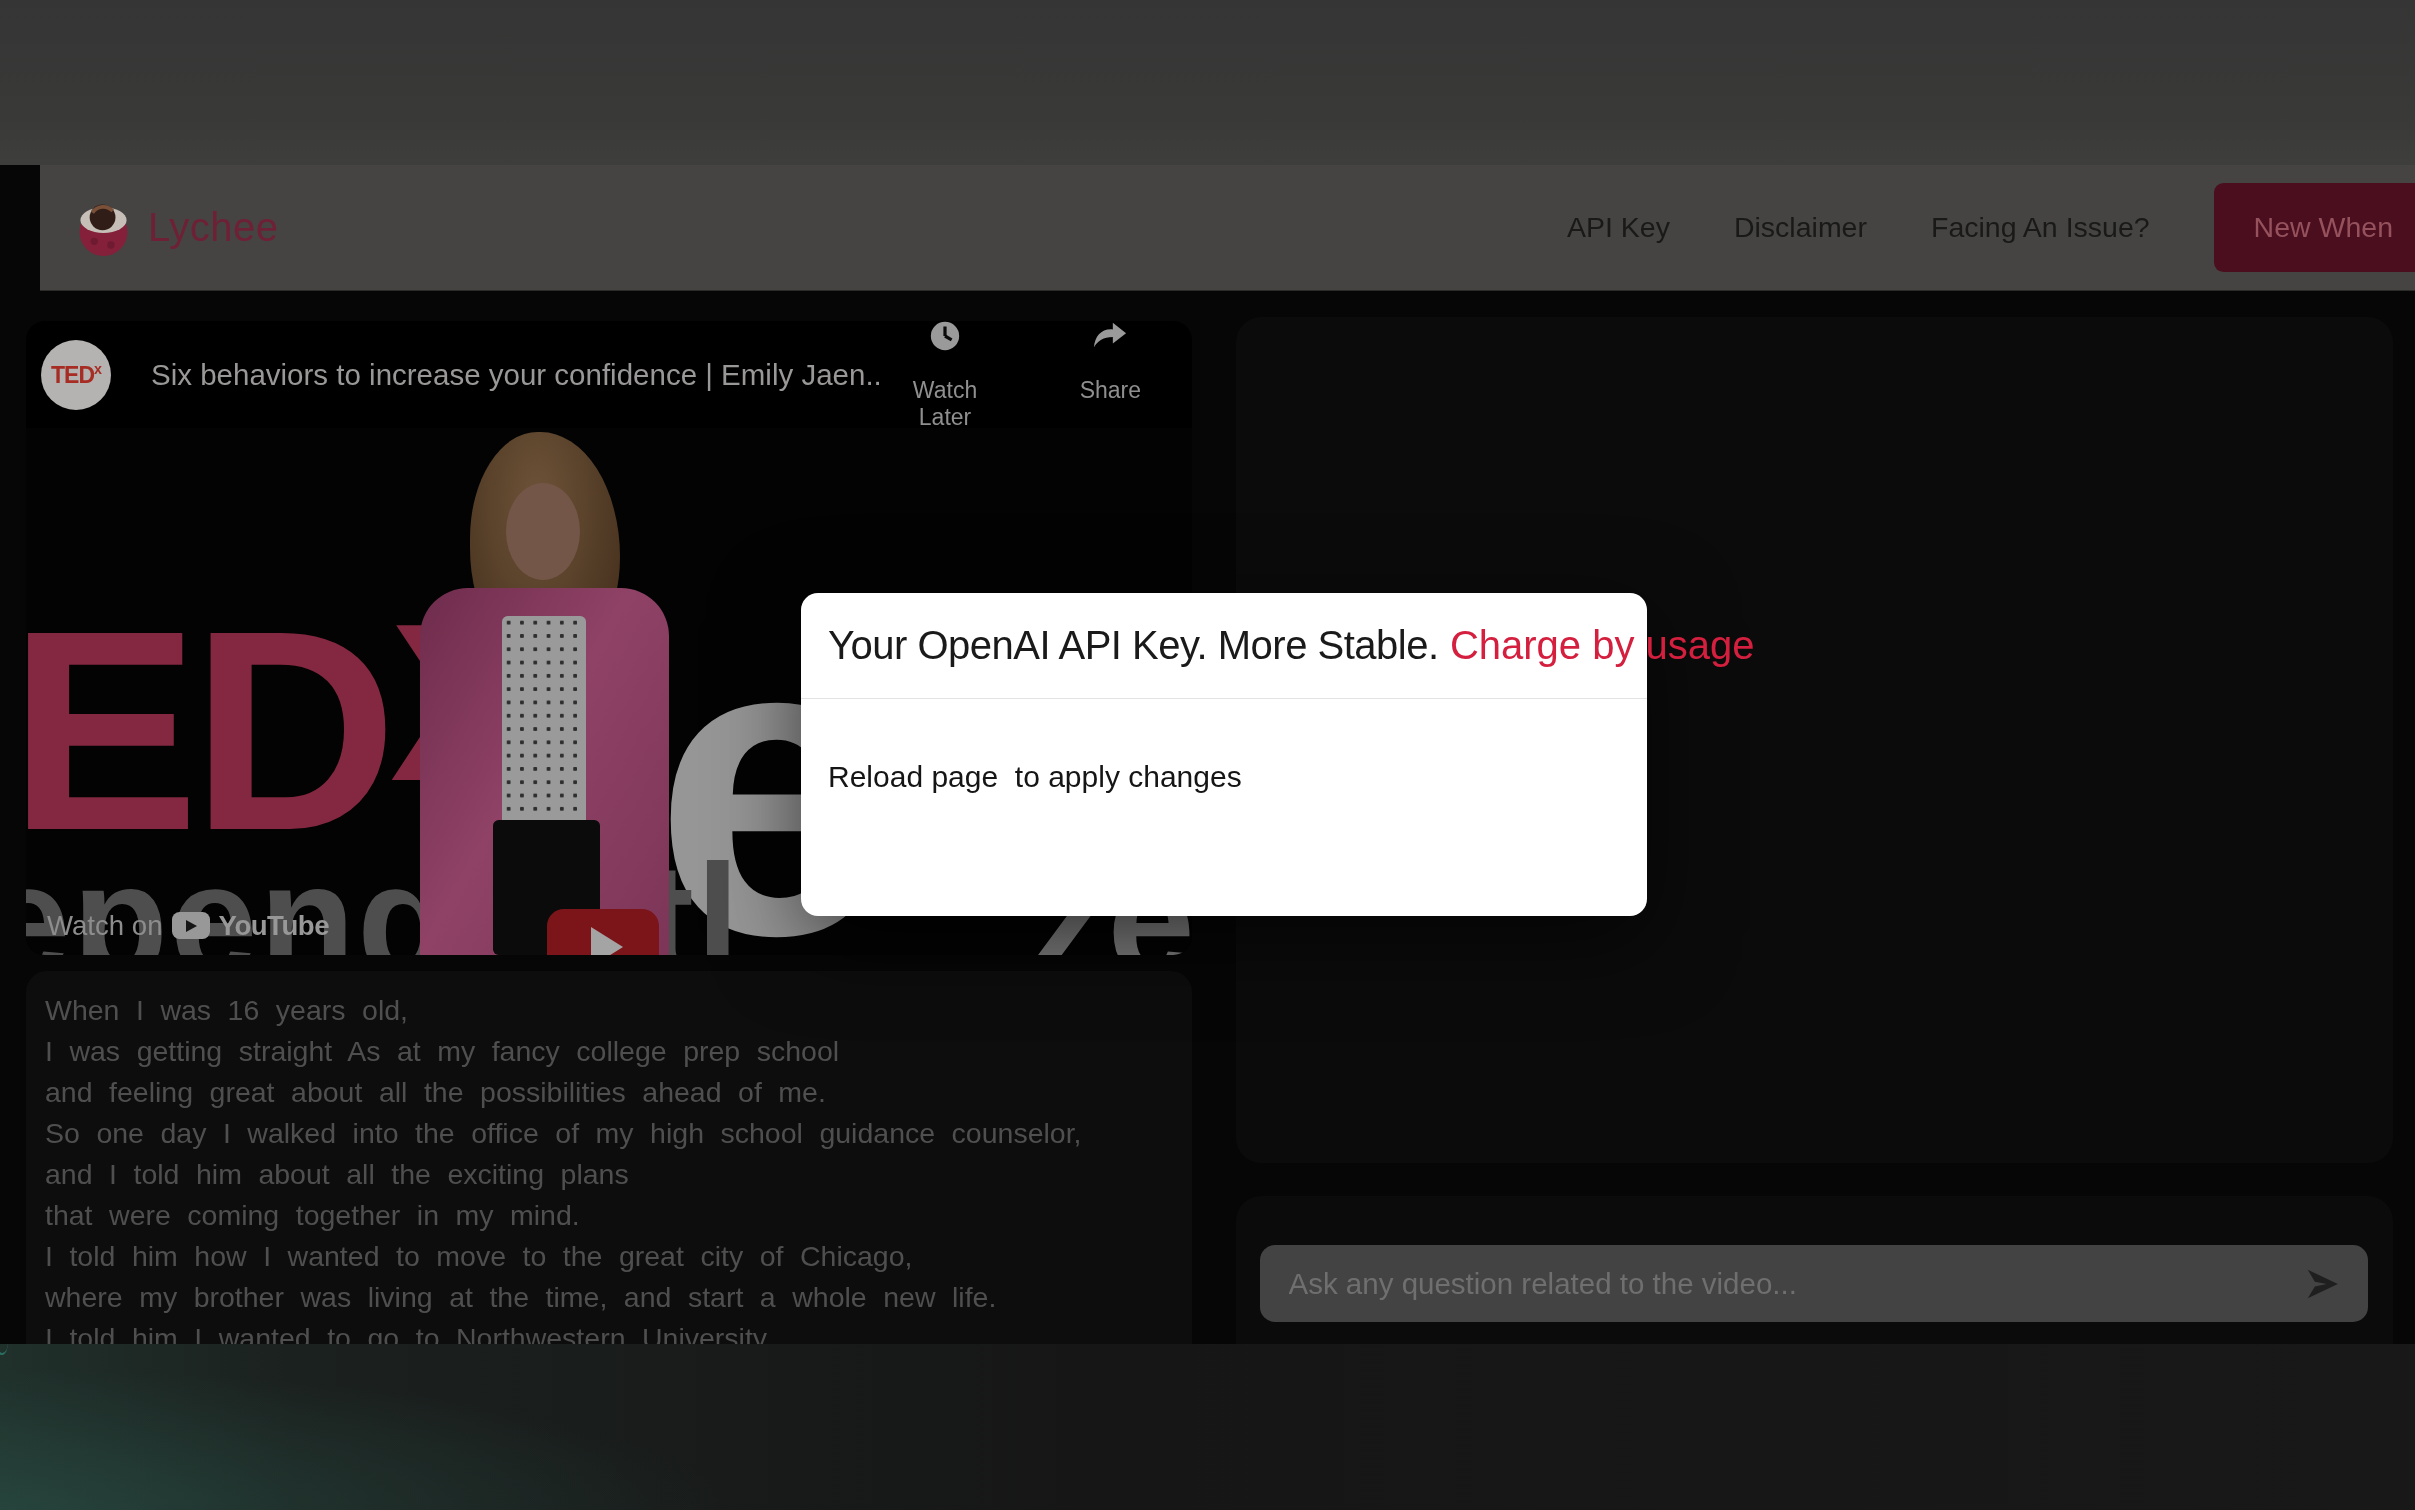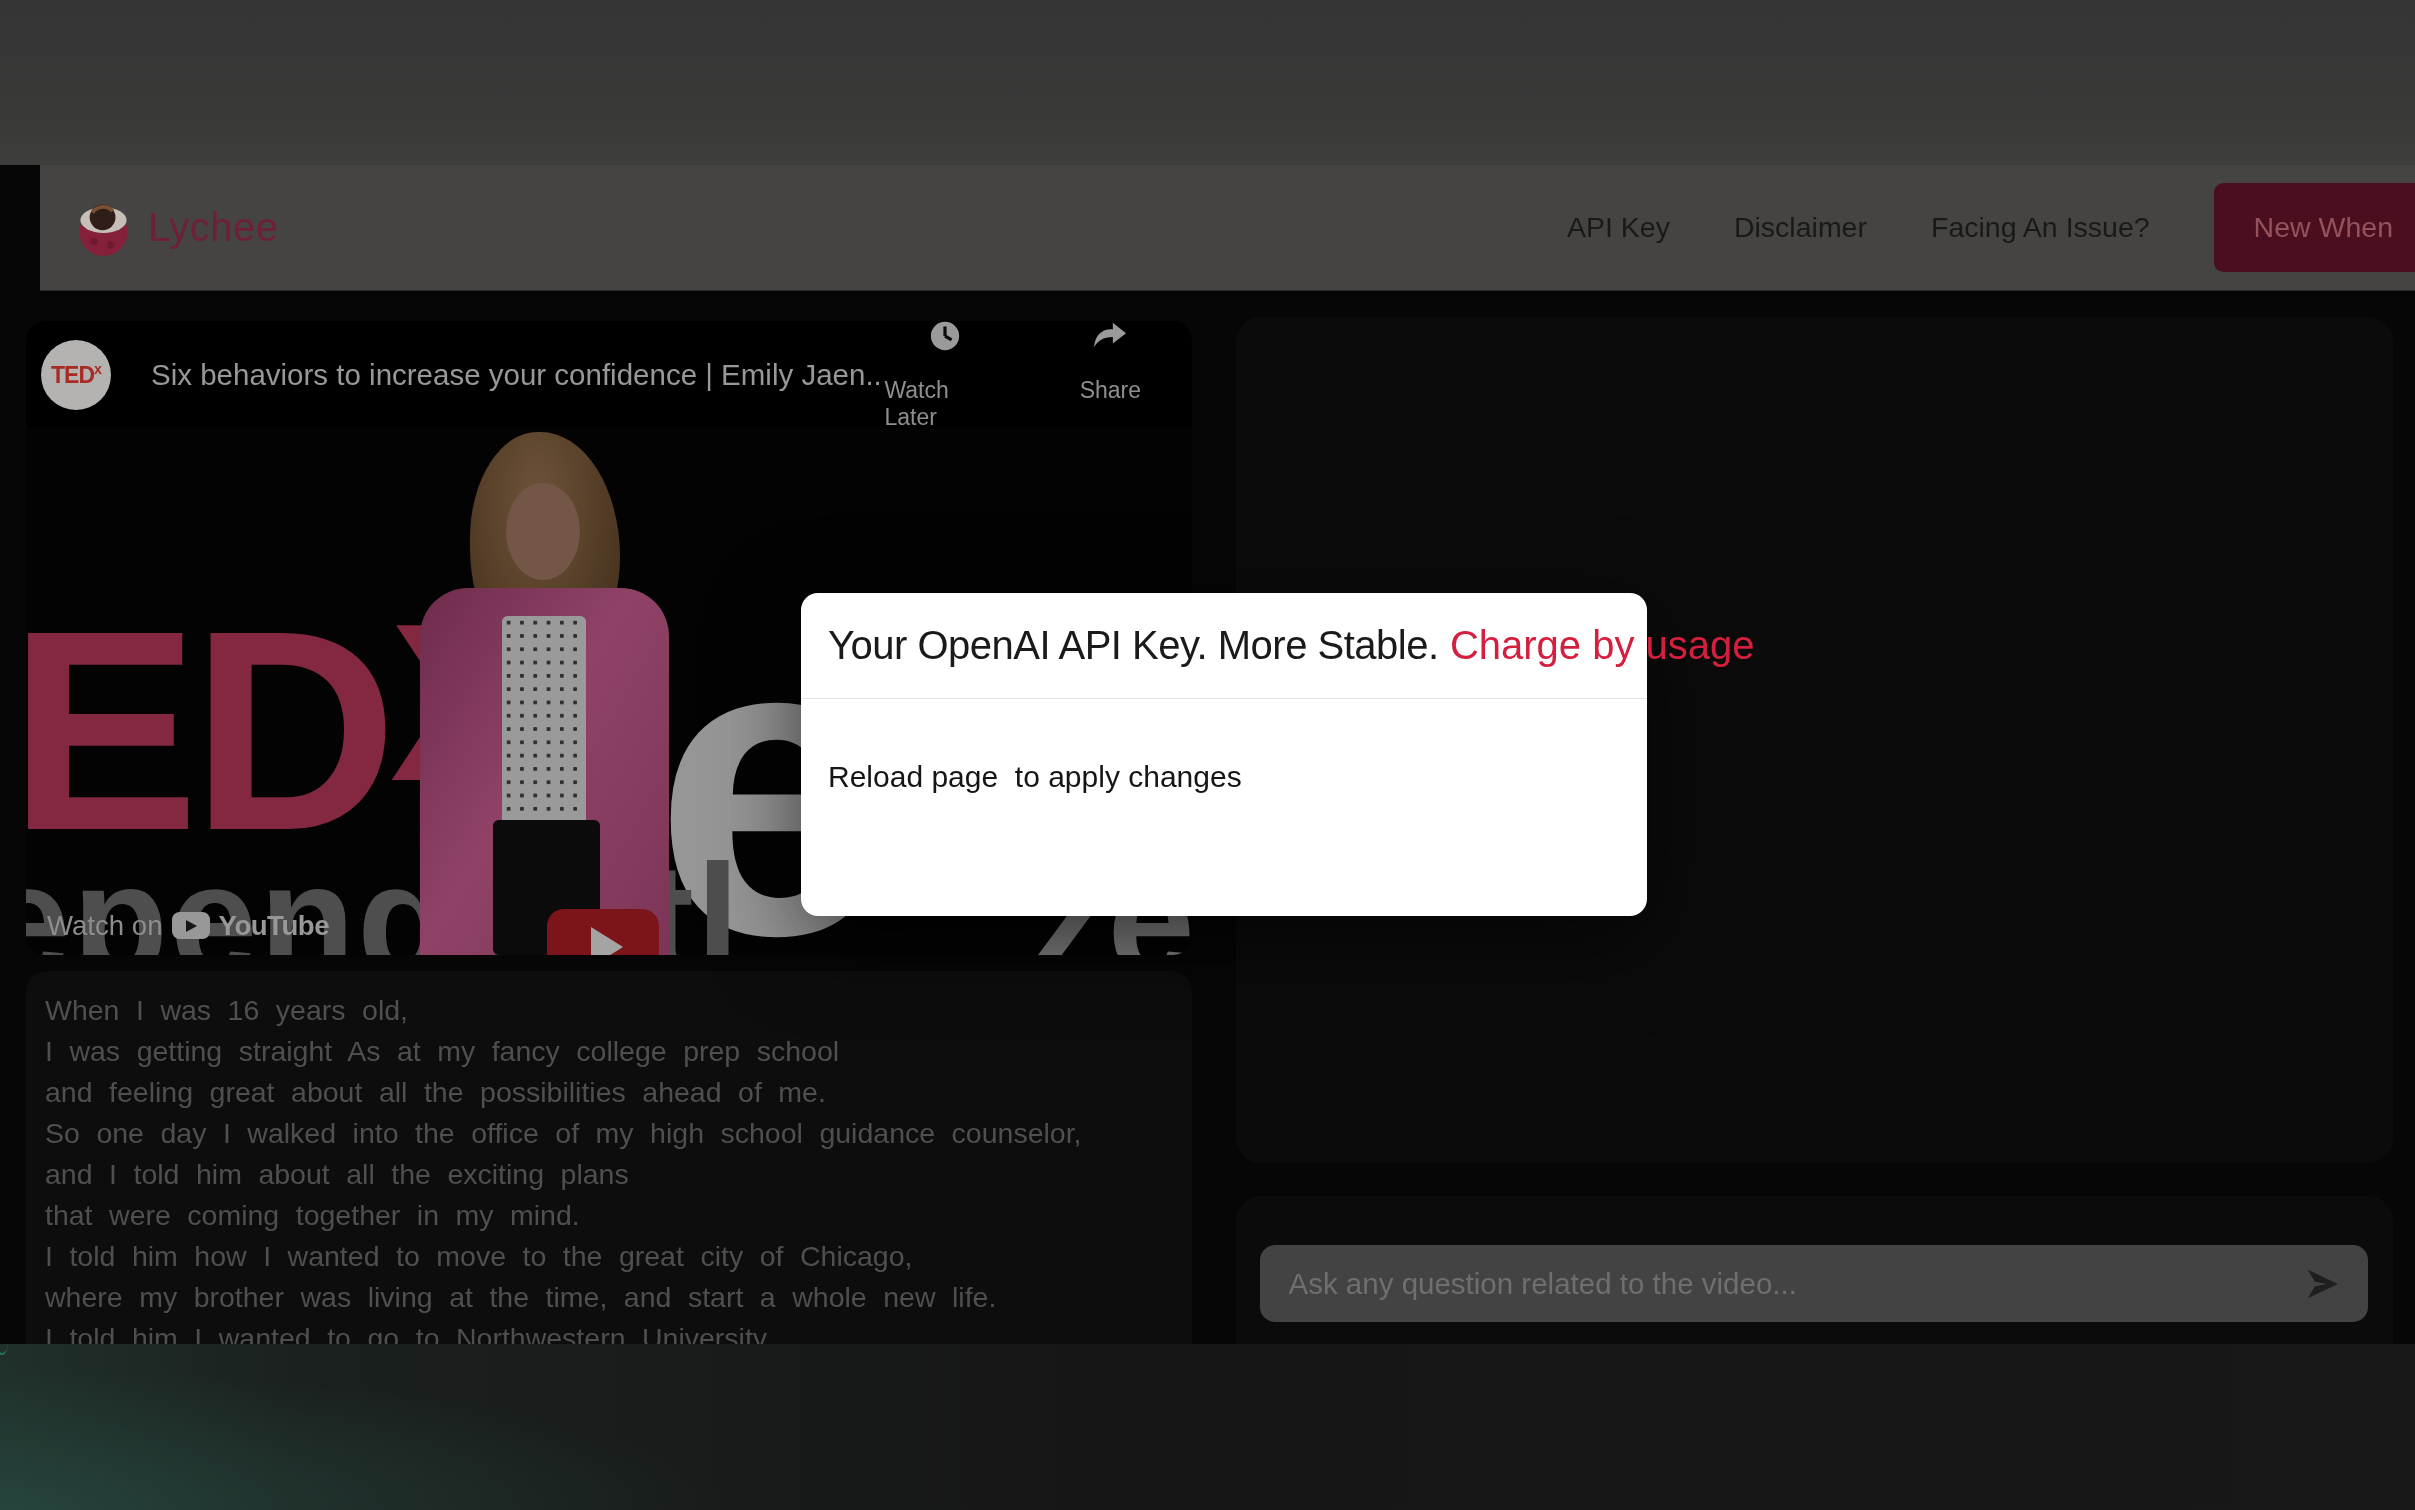--- a/index.html
+++ b/index.html
@@ -34,21 +34,21 @@
   
   .video-card { position:absolute; left:26px; top:156px; width:1166px; height:634px;
     background:#000; border-radius:19px; overflow:hidden; }
   .video-header { position:absolute; left:0; top:0; width:100%; height:107px; display:flex; align-items:center; }
   .avatar { width:70px; height:70px; border-radius:50%; background:#b5b3b1; margin-left:15px;
     display:flex; align-items:center; justify-content:center; flex:0 0 auto; cursor:pointer; }
   .avatar span { color:#a62c24; font-weight:800; font-size:23px; letter-spacing:-1px; }
   .avatar sup { font-size:14.3px; }
   .yt-title { margin-left:40px; font-size:29.5px; color:#999897; white-space:nowrap; overflow:hidden; cursor:pointer; }
   .yt-actions { margin-left:auto; margin-right:51px; display:flex; gap:74px; }
-  .yt-action { display:flex; flex-direction:column; align-items:center; gap:24px; cursor:pointer; }
+  .yt-action { display:flex; flex-direction:column; align-items:center; gap:24px; cursor:pointer;text-align:center; }
   .yt-action .lbl { font-size:23px; color:#8f8f8f; }
 
   .thumb { position:absolute; left:0; top:107px; width:1166px; height:527px; background:#030303; overflow:hidden; }
   .tedx-letters { position:absolute; left:-17px; top:160px; font-weight:800; color:#842741;
     font-size:285px; line-height:1; letter-spacing:-7.6px; }
   .tedx-letters .xs { font-size:224px; vertical-align:49px; }
   .big-e { position:absolute; left:628px; top:143px; font-weight:800; font-size:428px; line-height:1; color:#969696; }
   .word-bottom { position:absolute; left:-43px; bottom:-55px; font-weight:700; font-size:157px; color:#4e4e4e; letter-spacing:1.9px; }
   .word-zed { position:absolute; left:1003px; bottom:-55px; font-weight:700; font-size:157px; color:#7e7e7e; }
 

